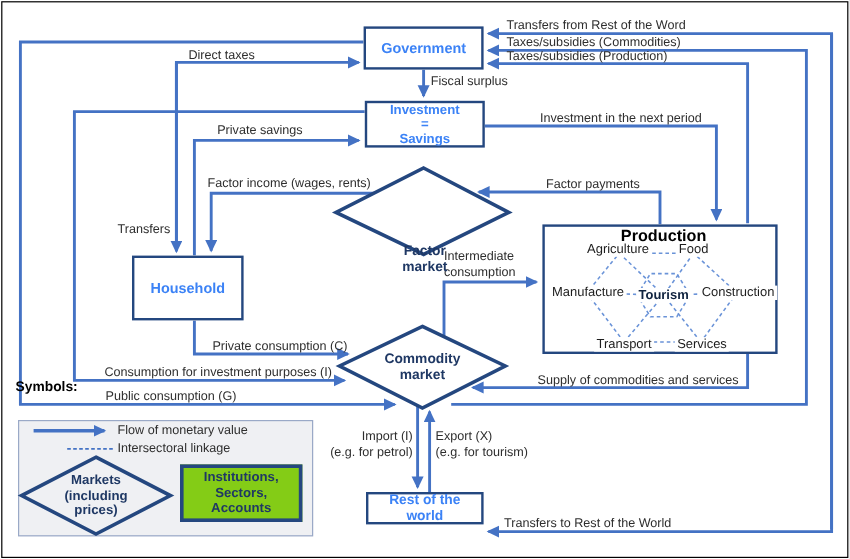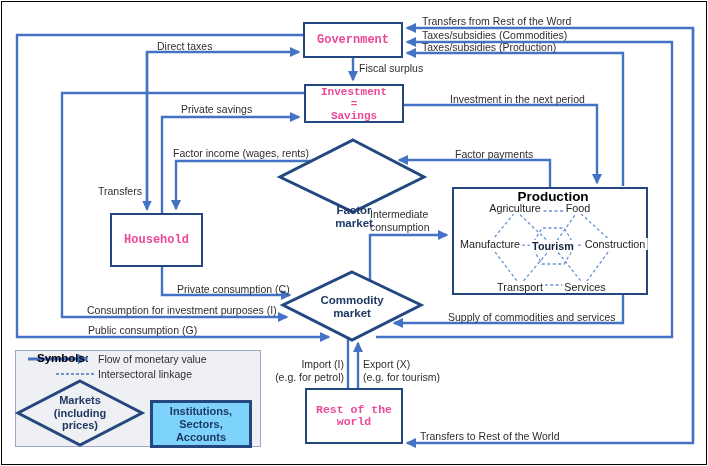--- a/index.html
+++ b/index.html
@@ -4,25 +4,25 @@
 <style>
   html,body{margin:0;padding:0;background:#d8d8d8;}
   .canvas{position:relative;width:708px;height:466px;background:#ffffff;overflow:hidden;
           font-family:"Liberation Sans",sans-serif;}
   .frame{position:absolute;left:1px;top:1px;right:1px;bottom:1px;border:1.5px solid #000;z-index:5;pointer-events:none;}
   svg.layer{position:absolute;left:0;top:0;}
   .flows{z-index:1;}
   .links{z-index:3;}
   .box{position:absolute;box-sizing:border-box;background:#fff;border:2.5px solid #24477F;
        display:flex;align-items:center;justify-content:center;text-align:center;
-       font-weight:bold;font-size:12px;line-height:13px;color:#ec4899;white-space:pre-line;z-index:2;font-family:Liberation Mono, monospace;}
+       font-weight:bold;font-size:12px;line-height:13px;color:#3b82f6;white-space:pre-line;z-index:2;}
   .panel{position:absolute;box-sizing:border-box;background:#eff0f3;border:1px solid #9aa9c7;z-index:2;}
-  .inner-box{position:absolute;box-sizing:border-box;background:#7dd3fc;border:3px solid #24477F;
+  .inner-box{position:absolute;box-sizing:border-box;background:#84cc16;border:3px solid #24477F;
        display:flex;align-items:center;justify-content:center;text-align:center;
-       font-weight:bold;font-size:11px;line-height:13px;color:#1F3864;white-space:pre-line;z-index:3;margin-top:13px;}
+       font-weight:bold;font-size:11px;line-height:13px;color:#1F3864;white-space:pre-line;z-index:3;}
   .lbl{position:absolute;font-size:10.5px;line-height:12.5px;color:#2e2e2e;white-space:pre-line;z-index:4;}
   .lbl.b{font-weight:bold;color:#000;font-size:11.5px;}
   .dlabel{position:absolute;transform:translate(-50%,-50%);text-align:center;font-weight:bold;
        font-size:11.5px;line-height:12.5px;color:#1F3864;white-space:pre-line;z-index:4;}
   .node{position:absolute;transform:translate(-50%,-50%);background:#fff;padding:0 2px;
        font-size:10.8px;color:#1d1d1d;white-space:nowrap;z-index:4;}
   .node.center{font-weight:bold;color:#10233f;}
   .ptitle{position:absolute;transform:translateX(-50%);font-weight:bold;font-size:13.5px;color:#000;z-index:4;}
 </style>
 </head>
@@ -62,21 +62,21 @@
       <polygon points="352,272 421,305 352,340 283,305"></polygon>
     </g>
   </svg>
 
   <div class="box" style="left:303px;top:22px;width:100px;height:36px;">Government</div>
   <div class="box" style="left:304px;top:84px;width:100px;height:39px;font-size:11px;line-height:12px;">Investment
 =
 Savings</div>
   <div class="box" style="left:110px;top:213px;width:93px;height:54px;">Household</div>
   <div class="box" style="left:452px;top:187px;width:196px;height:108px;"></div>
-  <div class="box" style="left:305px;top:388px;width:98px;height:56px;font-size:11.5px;line-height:12.5px;">Rest of the
+  <div class="box" style="left:305px;top:410px;width:98px;height:27px;font-size:11.5px;line-height:12.5px;">Rest of the
 world</div>
 
   <div class="panel" style="left:15px;top:350px;width:246px;height:97px;"></div>
   <div class="inner-box" style="left:150px;top:387px;width:102px;height:48px;">Institutions,
 Sectors,
 Accounts</div>
 
   <svg class="layer links" width="708" height="466">
     <g stroke="#6A93D8" stroke-width="1.3" fill="none" stroke-dasharray="3,2.5">
       <polygon points="516,211 578,211 614,244 584,285 520,285 489,244"></polygon>
@@ -117,19 +117,19 @@
 
   <span class="ptitle" style="left:553px;top:189px;">Production</span>
   <span class="node" style="left:515px;top:208px;">Agriculture</span>
   <span class="node" style="left:578px;top:208px;">Food</span>
   <span class="node" style="left:490px;top:244px;">Manufacture</span>
   <span class="node center" style="left:553px;top:246px;">Tourism</span>
   <span class="node" style="left:615px;top:244px;">Construction</span>
   <span class="node" style="left:520px;top:287px;">Transport</span>
   <span class="node" style="left:585px;top:287px;">Services</span>
 
-  <span class="lbl b" style="left:13px;top:352px;margin-left:24px;">Symbols:</span>
+  <span class="lbl b" style="left:13px;top:317px;">Symbols:</span>
   <span class="lbl" style="left:98px;top:353px;">Flow of monetary value</span>
   <span class="lbl" style="left:98px;top:368px;">Intersectoral linkage</span>
   <span class="dlabel" style="left:80px;top:413px;font-size:11px;">Markets
 (including
 prices)</span>
 </div>
 
 </body></html>

